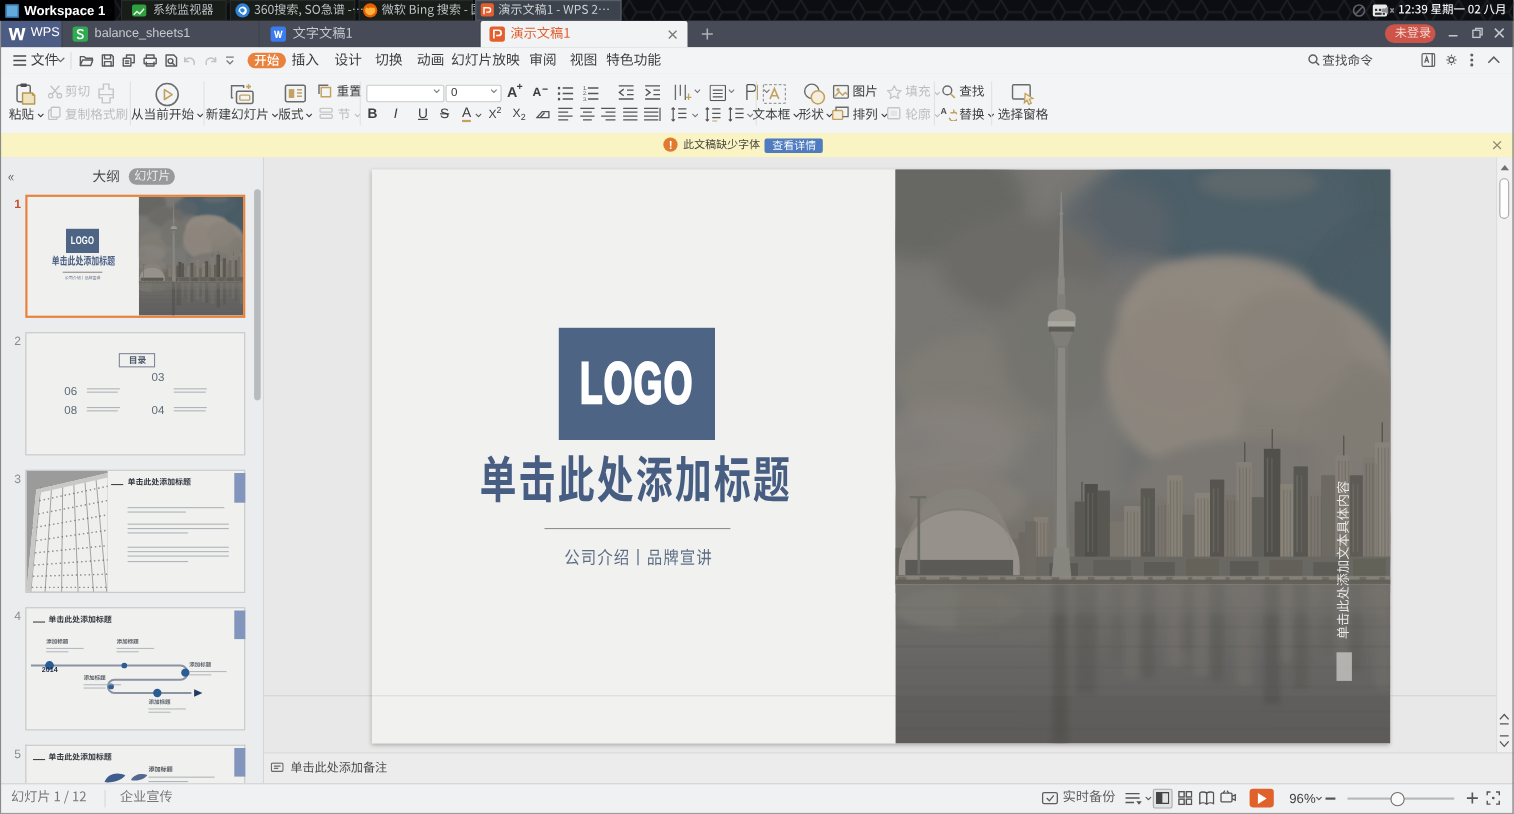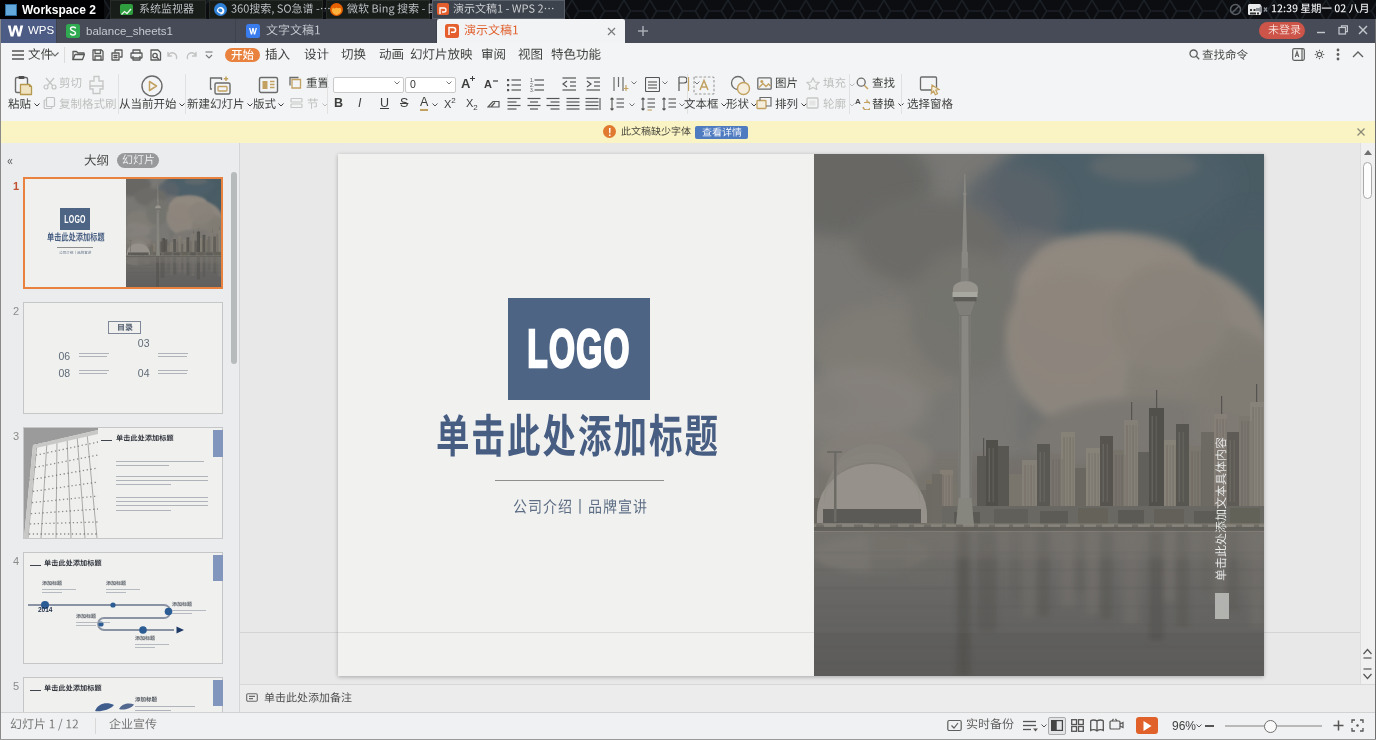--- a/index.html
+++ b/index.html
@@ -406,21 +406,21 @@
 <div style="position:absolute;left:0;top:0;width:1376px;height:19px;background:#0b0d10;overflow:hidden"><svg width="1376" height="19">
       <defs>
         <pattern id="hex" width="26" height="22" patternUnits="userSpaceOnUse">
           <path d="M6.5,-11 L19.5,-11 L26,0 L19.5,11 L6.5,11 L0,0 Z M6.5,11 L19.5,11 L26,22 L19.5,33 L6.5,33 L0,22 Z" fill="none" stroke="#1f242b" stroke-width="1.6"></path>
         </pattern>
       </defs>
       <rect width="1376" height="19" fill="url(#hex)" opacity="0.8"></rect>
     </svg></div>
 <div style="position:absolute;left:0;top:0;width:104px;height:19px;background:#010103"></div>
 <div style="position:absolute;left:5px;top:3.5px;width:12px;height:12px;background:#63a9dc;border:1px solid #2e6da0;box-sizing:border-box"></div>
-<div style="position:absolute;left:22px;top:2.5px;font:bold 12px 'Liberation Sans',sans-serif;color:#ffffff;letter-spacing:0px;white-space:nowrap;">Workspace 2</div>
+<div style="position:absolute;left:22px;top:2.5px;font:bold 12px 'Liberation Sans',sans-serif;color:#ffffff;letter-spacing:0px;white-space:nowrap;">Workspace 1</div>
 <div style="position:absolute;left:110px;top:0;width:96px;height:19px;background:#191d1a;border:1px solid #272b27;box-sizing:border-box"></div>
 <div style="position:absolute;left:209px;top:0;width:114px;height:19px;background:#191d1a;border:1px solid #272b27;box-sizing:border-box"></div>
 <div style="position:absolute;left:326px;top:0;width:104px;height:19px;background:#191d1a;border:1px solid #272b27;box-sizing:border-box"></div>
 <div style="position:absolute;left:120px;top:3.5px;width:13px;height:11px;background:#2f9e3f;border-radius:2px"><svg width="13" height="11" viewBox="0 0 13 11">
       <polyline points="1.5,7.5 4.5,4.5 7,6.5 11,2" stroke="#eaf5ea" stroke-width="1.3" fill="none"></polyline>
     </svg></div>
 <svg style="position:absolute;left:139.0px;top:3.5px;overflow:visible;" width="55.0" height="11.0" viewBox="0 -780 5000 1000" preserveAspectRatio="none" fill="#c2c5c9">
     <use href="#q47cfb" x="0"></use>
     <use href="#q47edf" x="1000"></use>
     <use href="#q476d1" x="2000"></use>

